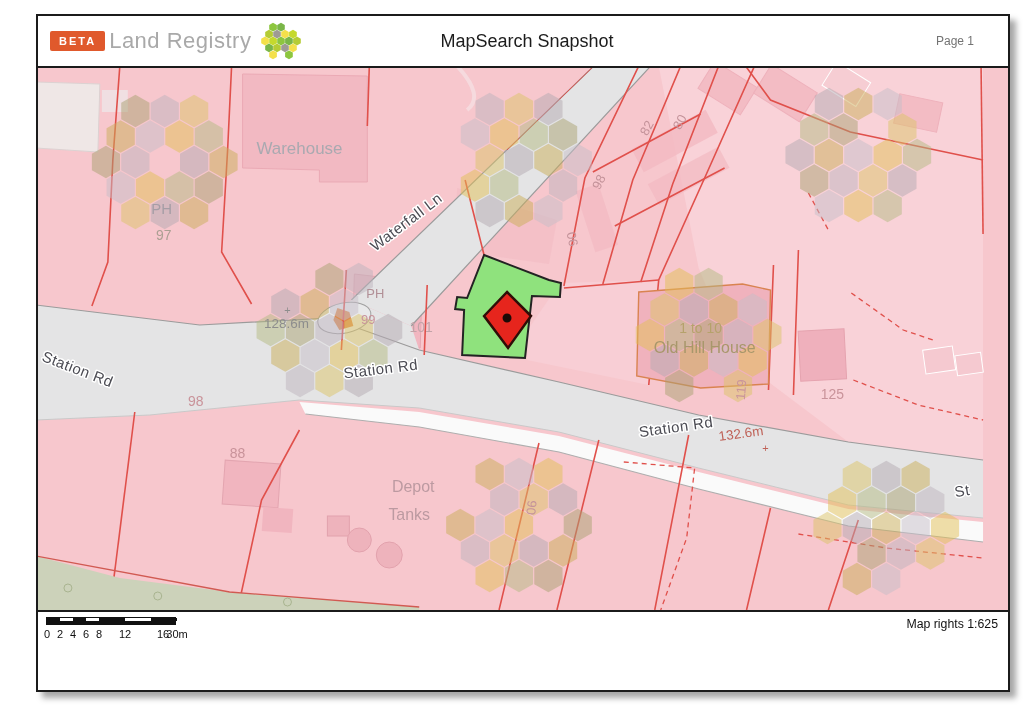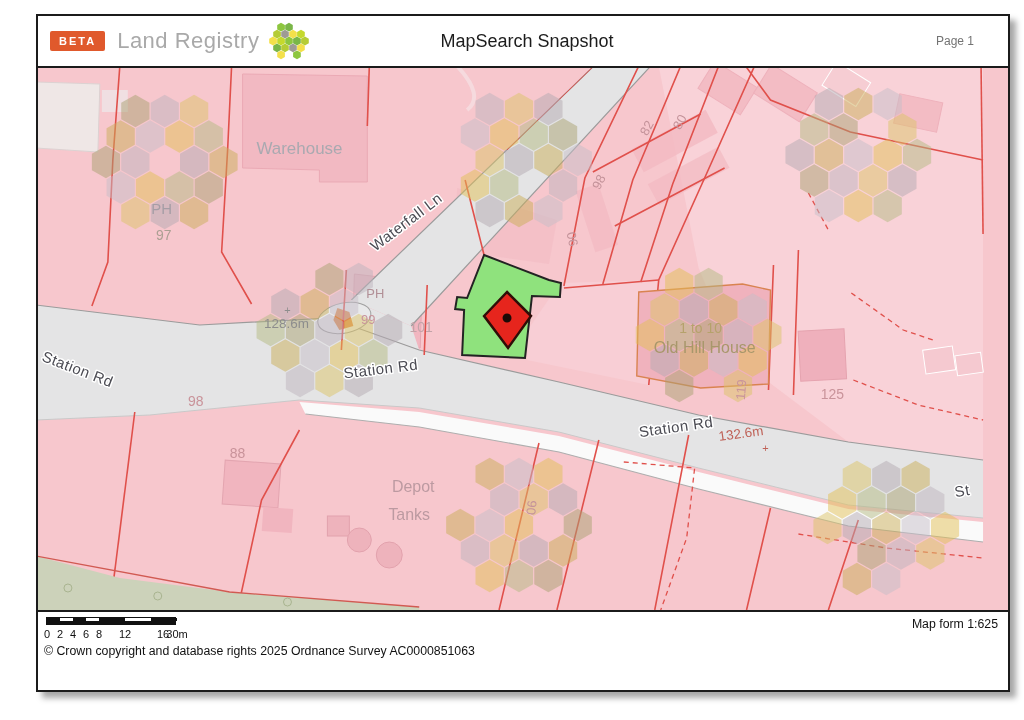--- a/index.html
+++ b/index.html
@@ -4,21 +4,21 @@
 <style>
   html,body{margin:0;padding:0;background:#ffffff;width:1024px;height:720px;overflow:hidden;
             font-family:"Liberation Sans",sans-serif;}
   .stage{position:relative;width:869px;height:720px;}
   .page{position:absolute;left:36px;top:14px;width:970px;height:674px;background:#ffffff;
         border:2px solid #1b1b1b;box-shadow:6px 6px 6px rgba(0,0,0,.35);display:flex;flex-direction:column;}
   
   .hdr{height:50px;border-bottom:2px solid #1b1b1b;position:relative;display:flex;align-items:center;background:#fff;}
   .beta{margin-left:12px;background:var(--beta,#e0592c);color:#fff;font-size:11px;font-weight:bold;
         letter-spacing:2px;padding:4px 9px;border-radius:2px;}
-  .brand{margin-left:12px;color:#a9a9a9;font-size:22px;letter-spacing:.5px;}
+  .brand{margin-left:4px;color:#a9a9a9;font-size:22px;letter-spacing:.5px;}
   .logo{margin-left:10px;width:40px;height:42px;}
   .title{position:absolute;left:8px;right:0;text-align:center;font-size:18px;color:#1c1c1c;}
   .pageno{position:absolute;right:34px;font-size:12px;color:#737373;}
   
   .mapwrap{height:542px;border-bottom:2px solid #1b1b1b;position:relative;overflow:hidden;background:#f7c7cd;}
   .mapwrap svg{display:block;width:100%;height:100%;}
   svg text{font-family:"Liberation Sans",sans-serif;}
   
   .ftr{flex:1;position:relative;padding:3px 6px 0 6px;font-size:12.3px;color:#111;line-height:15px;}
   .scalebar{position:relative;width:170px;height:26px;margin:2px 0 1px 2px;}
@@ -325,18 +325,17 @@
           </div>
       <span class="stick" style="left: 1px;">0</span>
           <span class="stick" style="left: 14px;">2</span>
           <span class="stick" style="left: 27px;">4</span>
           <span class="stick" style="left: 40px;">6</span>
           <span class="stick" style="left: 53px;">8</span>
           <span class="stick" style="left: 79px;">12</span>
           <span class="stick" style="left: 117px;">16</span>
           <span class="stick" style="left: 131px;">30m</span>
         </div>
-      <div class="mapscale">Map form 1:625</div>
-      <p class="fline">© Crown copyright and database rights 2025 Ordnance Survey AC0000851063</p>
+      <div class="mapscale">Map rights 1:625</div>
     </div>
 
   </div>
 </div>
 
 </body></html>

